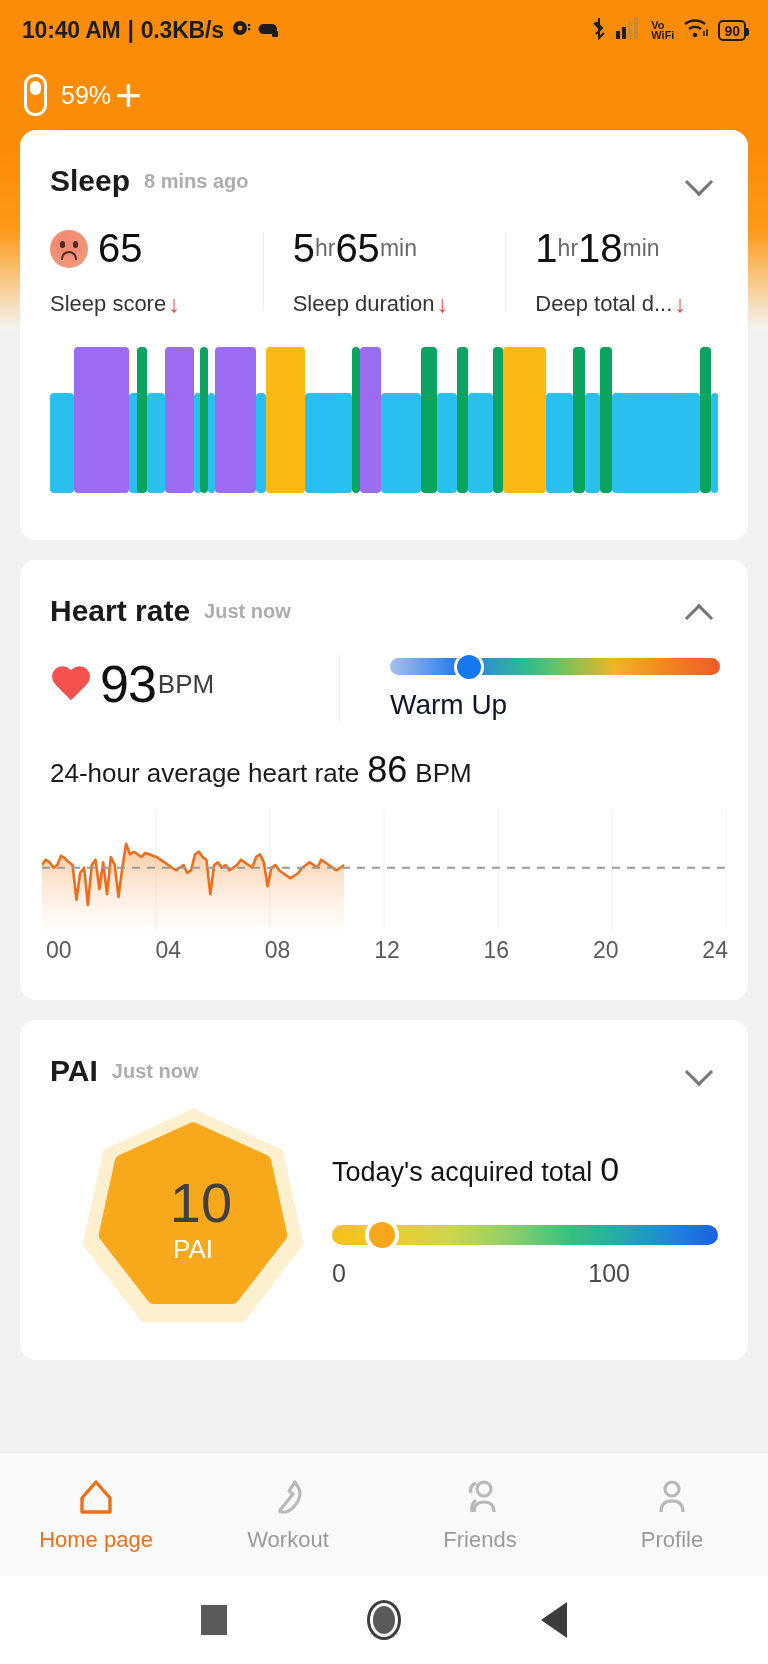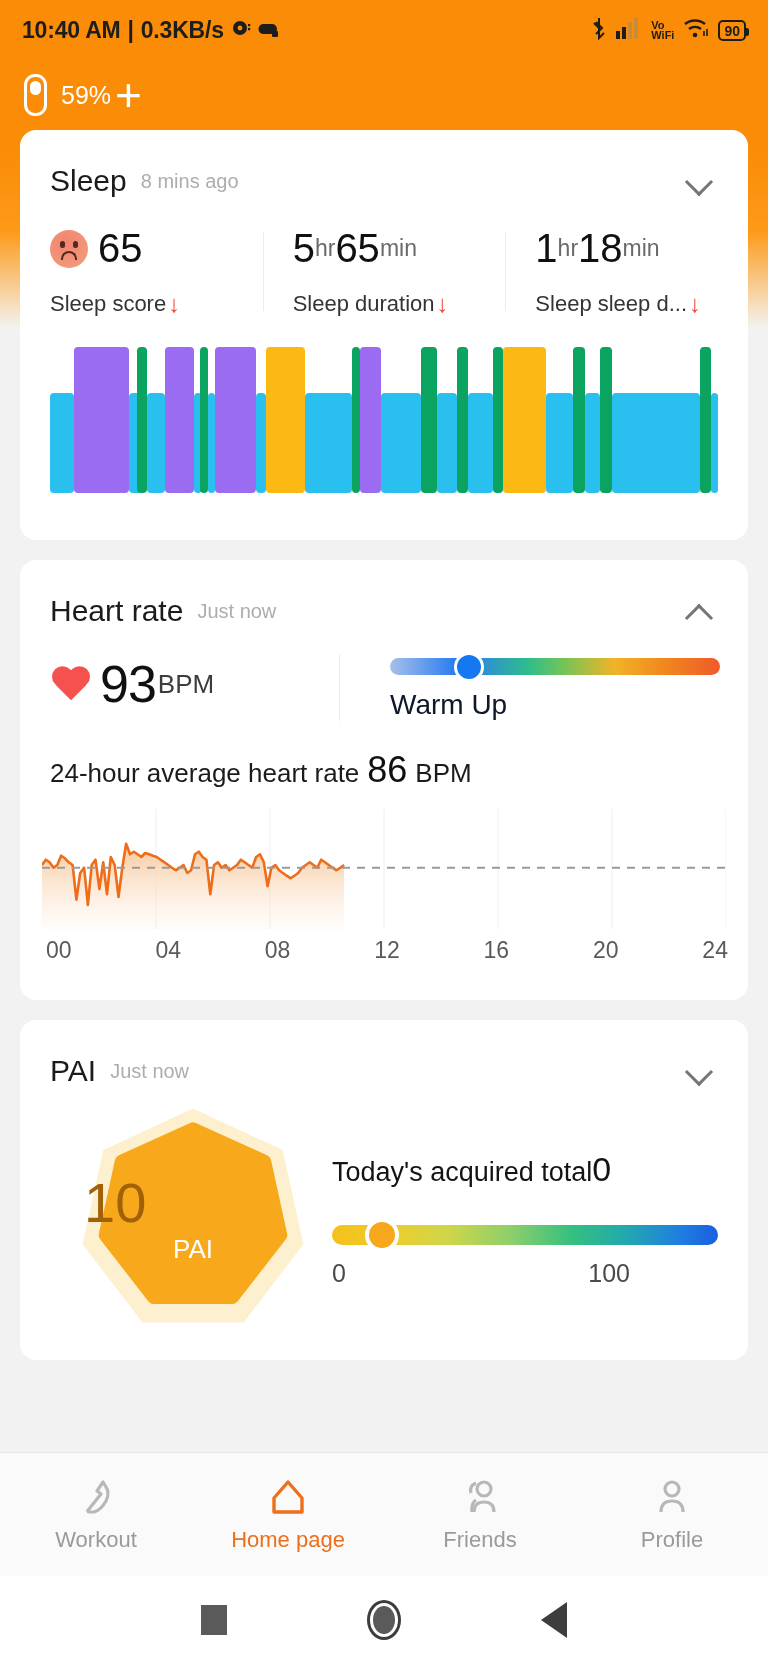--- a/index.html
+++ b/index.html
@@ -47,21 +47,21 @@
     background:#fff; border-radius:7px;
   }
   .plus-btn { color: #fff; font-size: 46px; line-height: 40px; font-weight: 300; padding: 0 4px; }
 
   
   .card {
     position: absolute; left: 20px; width: 728px;
     background: #fff; border-radius: 16px;
   }
   .card-head {
-    display: flex; align-items: center; padding: 28px 30px 0 30px; height: 74px;
+    display: flex; align-items: center; padding: 28px 30px 0 30px; height: 74px; font-weight: bold;
   }
   .card-title { font-size: 30px; color: #1b1b1b; }
   .card-time { font-size: 20px; color: #adadad; margin-left: 14px; }
   .chev { margin-left: auto; width: 34px; height: 34px; position: relative; }
   .chev:before{
     content:""; position:absolute; left:5px; top:8px; width:17px; height:17px;
     border-right:3px solid #757575; border-bottom:3px solid #757575;
     transform: rotate(45deg);
   }
   .chev.up:before{ transform: rotate(-135deg); top:14px; }
@@ -131,26 +131,26 @@
   .hr-axis { display:flex; justify-content: space-between; padding: 8px 20px 0 26px;
     font-size: 23px; color:#5a5a5a; }
 
   
   #pai-card { top: 1020px; height: 340px; }
   .pai-body { display:flex; align-items:center; padding: 10px 0 0 0; }
   .pai-hept { position: relative; width: 250px; height: 230px; margin-left: 48px; flex:none;}
   .hept-outer, .hept-inner {
     position: absolute; left:0; top:0; width:100%; height:100%;
   }
-  .pai-num { position: absolute; left:16px; right:0; top: 66px; text-align:left;
-    color:#a16207; font-size: 56px; }
+  .pai-num { position: absolute; left:16px; right:0; top: 66px; text-align:center;
+    color:#404040; font-size: 56px; }
   .pai-sub { position: absolute; left:0; right:0; top: 130px; text-align:center;
     color:#fff; font-size: 26px; }
   .pai-right { flex:1; padding-right: 30px; padding-left: 14px; }
-  .pai-total { font-size: 27px; color:#141414; display:flex; align-items:baseline; }
+  .pai-total { font-size: 27px; color:#141414; display:flex; align-items:baseline; gap:8px; }
   .pai-total-num { font-size: 34px; }
   .pai-track {
     position: relative; height: 20px; border-radius: 10px; margin-top: 36px;
     background: linear-gradient(90deg,#f6c01a 0%, #eccd2e 16%, #cfd64a 30%,
       #8fcf6a 46%, #35c07f 62%, #22a9ad 76%, #1f7fe0 90%, #1a5fe0 100%);
   }
   .pai-dot {
     position:absolute; left: 13%; top:50%; width: 34px; height:34px;
     margin-left:-17px; margin-top:-17px; border-radius:50%;
     background:#f6a71b; border:4px solid #fff;
@@ -277,21 +277,21 @@
         </div>
       </div>
       <div class="stat">
         <div class="stat-val">
           <span>1</span>
           <span class="stat-unit">hr</span>
           <span>18</span>
           <span class="stat-unit">min</span>
         </div>
         <div class="stat-lab">
-          <span>Sleep sleep d...</span>
+          <span>Deep total d...</span>
           <span class="arrow-down">↓</span>
         </div>
       </div>
     </div>
 
     <div class="sleep-chart" id="sleep-chart">
         <div class="seg" style="left: 0%; width: 3.6%; height: 100px; background: rgb(41, 192, 240); z-index: 1;"></div>
         <div class="seg" style="left: 3.6%; width: 8.3%; height: 146px; background: rgb(155, 108, 242); z-index: 2;"></div>
         <div class="seg" style="left: 11.9%; width: 1.8%; height: 100px; background: rgb(41, 192, 240); z-index: 1;"></div>
         <div class="seg" style="left: 13%; width: 1.5%; height: 146px; background: rgb(11, 163, 96); z-index: 2;"></div>
@@ -405,31 +405,31 @@
         </div>
         <div class="pai-scale">
           <span>0</span>
           <span class="right">100</span>
         </div>
       </div>
     </div>
   </div>
 
   <div class="bottom-nav">
+    <div class="nav-item active">
+      <svg width="42" height="40" viewBox="0 0 42 40">
+        <path d="M21 5 L35 21 L35 35 L7 35 L7 21 Z" fill="none" stroke="#ee6f19" stroke-width="3.4" stroke-linejoin="round"></path>
+      </svg>
+      <span class="nav-label">Home page</span>
+    </div>
     <div class="nav-item">
       <svg width="42" height="40" viewBox="0 0 42 40">
         <path d="M28 5 L22 14 L26 17 L14 32 Q11 35 15 35 L19 35 Q26 33 31 24 Q35 16 31 10 Z" fill="none" stroke="#b8b8b8" stroke-width="3.2" stroke-linejoin="round"></path>
       </svg>
       <span class="nav-label">Workout</span>
-    </div>
-    <div class="nav-item active">
-      <svg width="42" height="40" viewBox="0 0 42 40">
-        <path d="M21 5 L35 21 L35 35 L7 35 L7 21 Z" fill="none" stroke="#ee6f19" stroke-width="3.4" stroke-linejoin="round"></path>
-      </svg>
-      <span class="nav-label">Home page</span>
     </div>
     <div class="nav-item">
       <svg width="42" height="40" viewBox="0 0 42 40">
         <circle cx="25" cy="12" r="7" fill="none" stroke="#b8b8b8" stroke-width="3.2"></circle>
         <path d="M15 35 q0-10 10-10 q10 0 10 10" fill="none" stroke="#b8b8b8" stroke-width="3.2"></path>
         <path d="M17 6 q-7 3 -5 10" fill="none" stroke="#b8b8b8" stroke-width="3.2"></path>
         <path d="M13 35 q-1-9 4-12" fill="none" stroke="#b8b8b8" stroke-width="3.2"></path>
       </svg>
       <span class="nav-label">Friends</span>
     </div>

